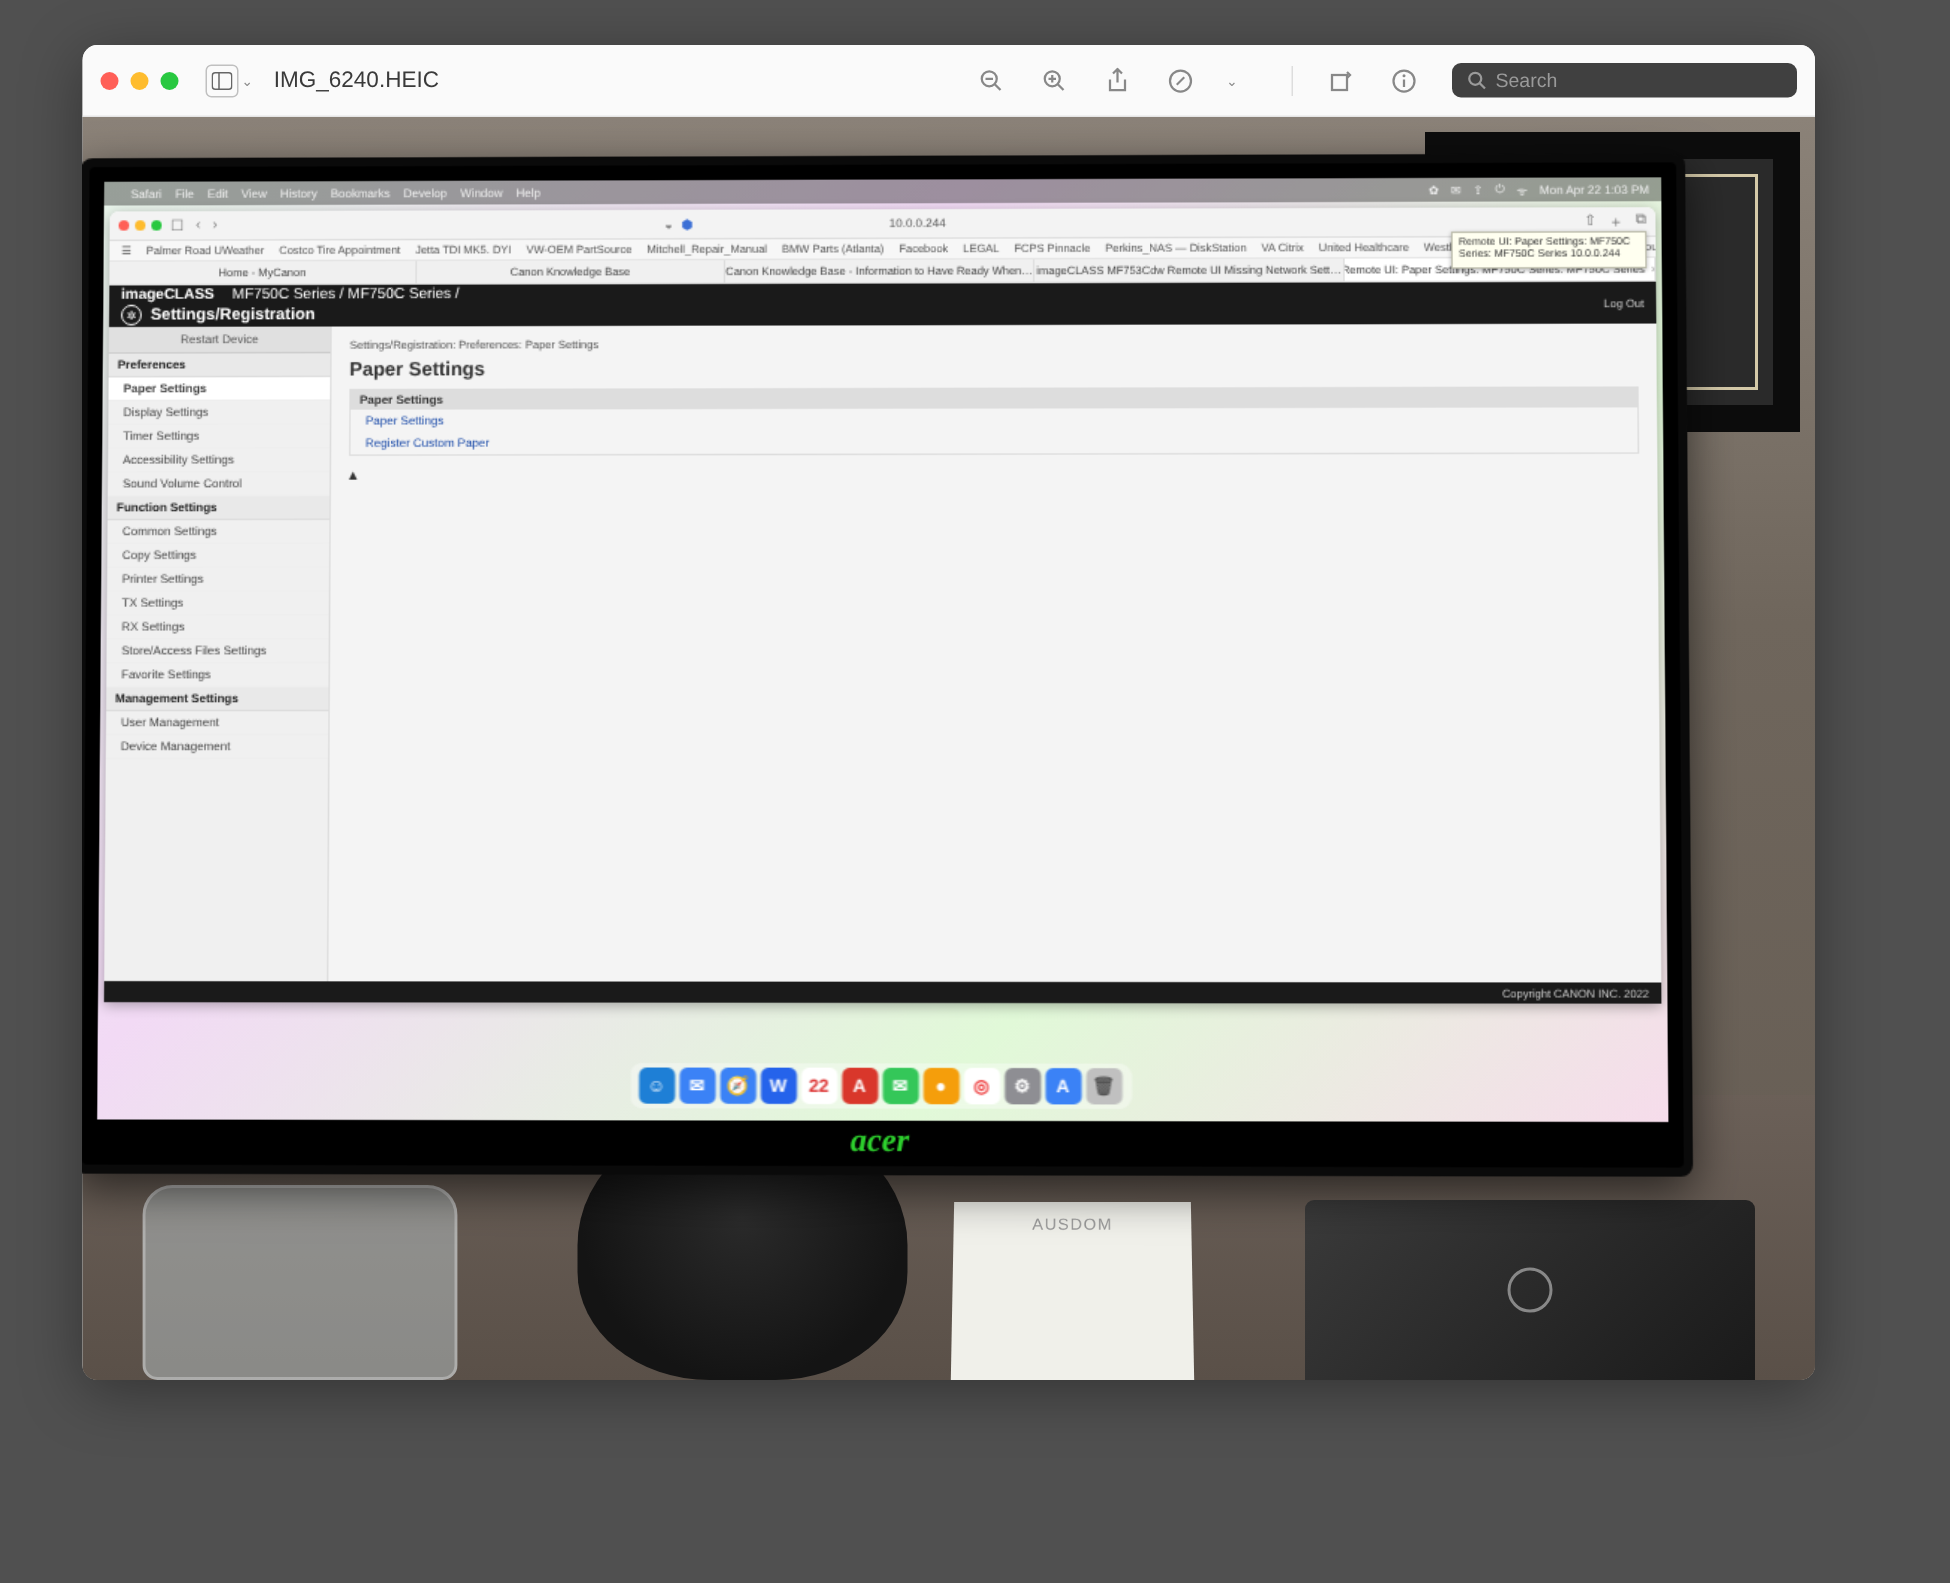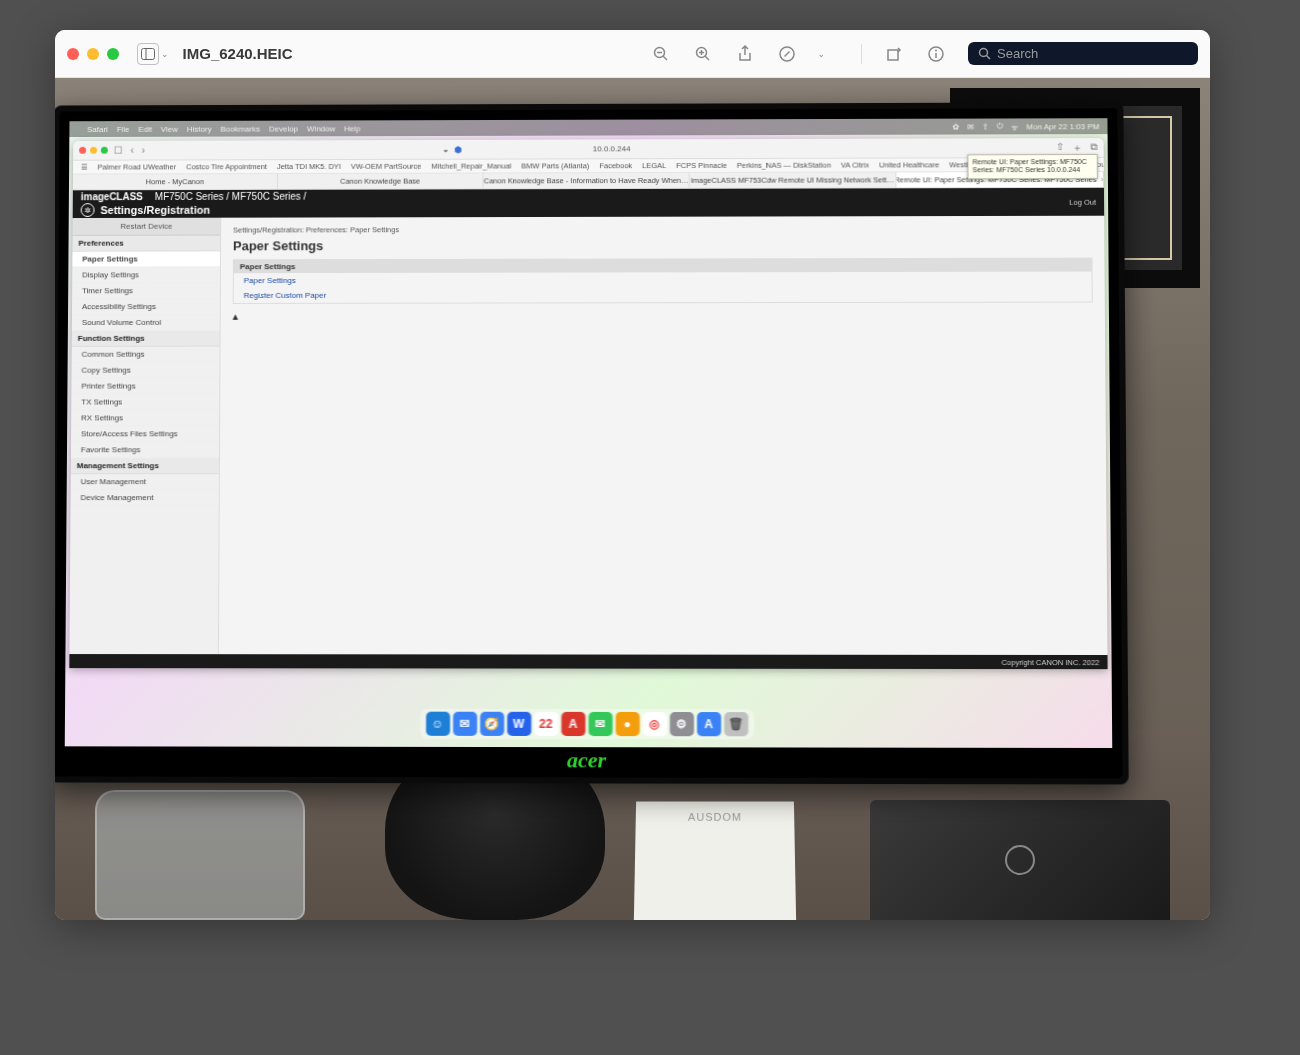--- a/index.html
+++ b/index.html
@@ -6,25 +6,25 @@
   body { width:1300px; height:1055px; background:#505050; overflow:hidden; position:relative; }
 
   
   .preview-window { position:absolute; left:55px; top:30px; width:1155px; height:890px; background:#fff; border-radius:10px; box-shadow:0 8px 40px rgba(0,0,0,0.35); overflow:hidden; }
   .preview-titlebar { height:48px; display:flex; align-items:center; padding:0 12px; border-bottom:1px solid #e5e5e5; background:#fafafa; }
   .traffic { display:flex; gap:8px; margin-right:18px; }
   .tl { width:12px; height:12px; border-radius:50%; }
   .tl.red{background:#ff5f57;} .tl.yellow{background:#febc2e;} .tl.green{background:#28c840;}
   .tb-ico { width:22px; height:22px; border:1px solid #c0c0c0; border-radius:4px; margin-right:4px; display:flex; align-items:center; justify-content:center; color:#555; font-size:13px; }
   .tb-caret { font-size:9px; color:#888; margin-left:-2px; margin-right:14px; }
-  .preview-title { font-size:15px; font-weight:700; color:#3a3a3a; }
+  .preview-title { font-size:15px; font-weight:400; color:#3a3a3a; }
   .preview-tools { margin-left:auto; display:flex; align-items:center; gap:22px; color:#7a7a7a; }
   .preview-tools .ico { width:20px; height:20px; display:flex; align-items:center; justify-content:center; }
   .preview-tools .sep { width:1px; height:20px; background:#ddd; }
-  .preview-search { display:flex; align-items:center; gap:6px; background:#0f172a; border-radius:6px; padding:4px 10px; color:#9a9a9a; width:230px; font-size:13px; }
+  .preview-search { display:flex; align-items:center; gap:6px; background:#404040; border-radius:6px; padding:4px 10px; color:#9a9a9a; width:230px; font-size:13px; }
 
   
   .photo-area { position:relative; width:100%; height:calc(100% - 48px); overflow:hidden; background:#6a6258; }
   .room-bg { position:absolute; inset:0; background:linear-gradient(180deg,#8b8278 0%,#6f665c 40%,#655c53 100%); }
   .monitor { position:absolute; left:-6px; top:24px; width:1075px; height:680px; background:#0a0a0a; border-radius:8px; box-shadow:0 10px 30px rgba(0,0,0,0.6); transform:perspective(2400px) rotateX(2deg) rotateY(-1deg); overflow:hidden; }
   .monitor-bezel { position:absolute; inset:6px; background:#000; border-radius:4px; overflow:hidden; }
   .screen { position:absolute; inset:10px 10px 30px 10px; background:linear-gradient(135deg,#e8f5ea 0%,#f2daf5 35%,#e1f9d8 70%,#f6dceb 100%); overflow:hidden; font-size:9px; color:#222; }
   .acer-logo { position:absolute; bottom:4px; left:50%; transform:translateX(-50%); color:#2dd02d; font-style:italic; font-weight:bold; font-size:22px; font-family:Georgia,serif; }
 
   

